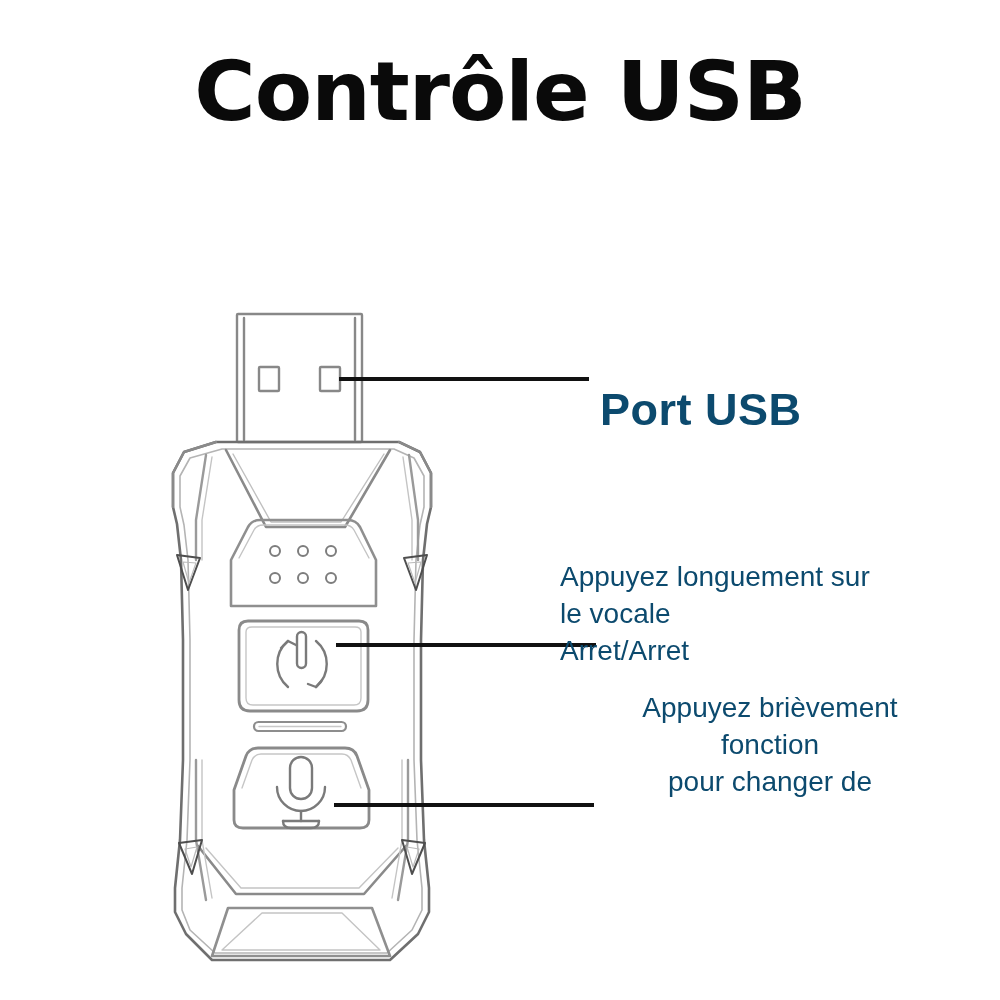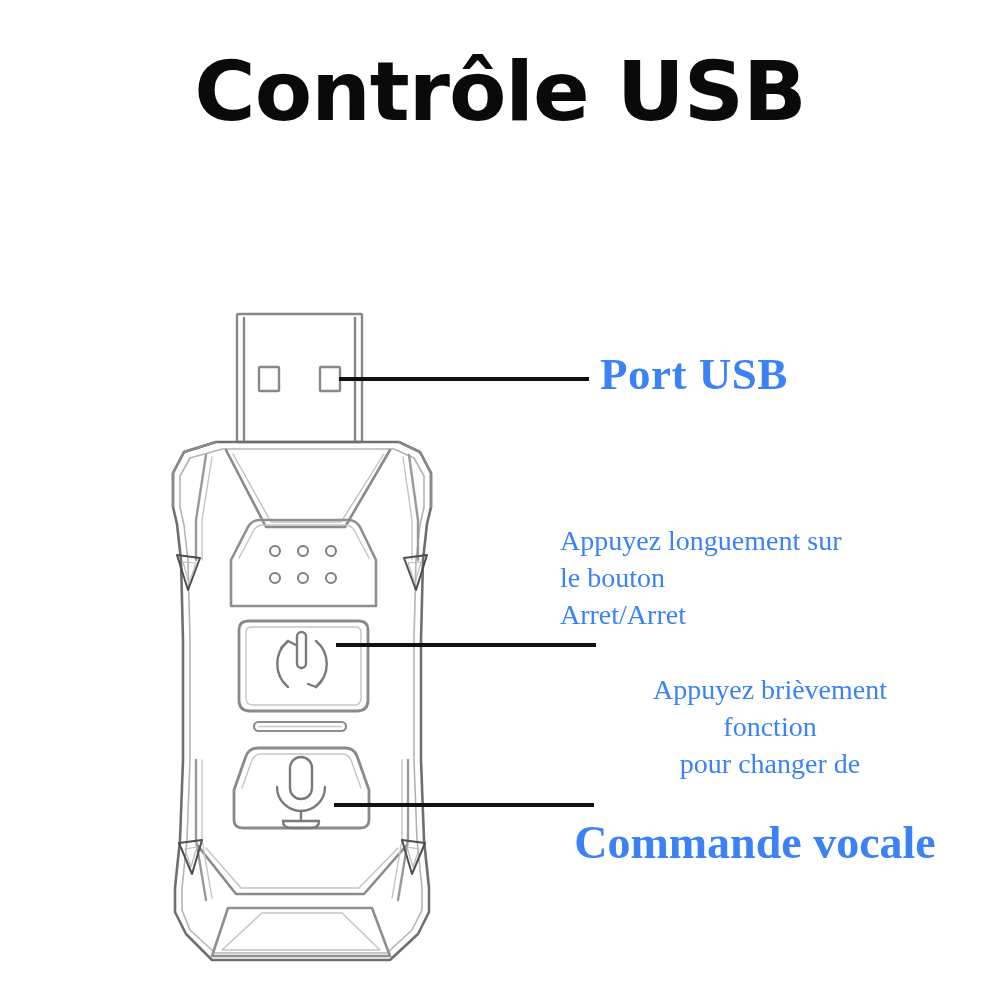--- a/index.html
+++ b/index.html
@@ -28,23 +28,24 @@
     font-size: 82px;
     line-height: 92px;
     letter-spacing: -1px;
     color: #0a0a0a;
     transform: scaleX(1.02);
   }
 
   
   .callout {
     position: absolute;
-    font-family: Liberation Serif, serif;
-    color: #3b82f6;
+    font-family: Liberation Sans, sans-serif;
+    color: #0c4a6e;
     font-weight: bold;
+    margin-top: 36px;
   }
 
   .callout-port {
     left: 600px;
     top: 348px;
     font-size: 45px;
     line-height: 52px;
     letter-spacing: 0.5px;
     white-space: nowrap;
   }
@@ -54,21 +55,21 @@
     top: 522px;
     width: 420px;
     text-align: left;
     font-size: 28px;
     line-height: 37px;
     font-weight: normal;
   }
 
   .callout-shortpress {
     left: 570px;
-    top: 671px;
+    top: 653px;
     width: 400px;
     text-align: center;
     font-size: 28px;
     line-height: 37px;
     font-weight: normal;
   }
 
   .callout-voice {
     left: 520px;
     top: 816px;
@@ -230,25 +231,24 @@
   </svg>
 
   <div class="leader leader-1"></div>
   <div class="leader leader-2"></div>
   <div class="leader leader-3"></div>
 
   <div class="callout callout-port">Port USB</div>
 
   <div class="callout callout-longpress">
     <div>Appuyez longuement sur</div>
-    <div>le bouton</div>
+    <div>le vocale</div>
     <div>Arret/Arret</div>
   </div>
 
   <div class="callout callout-shortpress">
     <div>Appuyez brièvement</div>
     <div>fonction</div>
     <div>pour changer de</div>
   </div>
 
-  <div class="callout callout-voice">Commande vocale</div>
 
 </div>
 
 </body></html>

